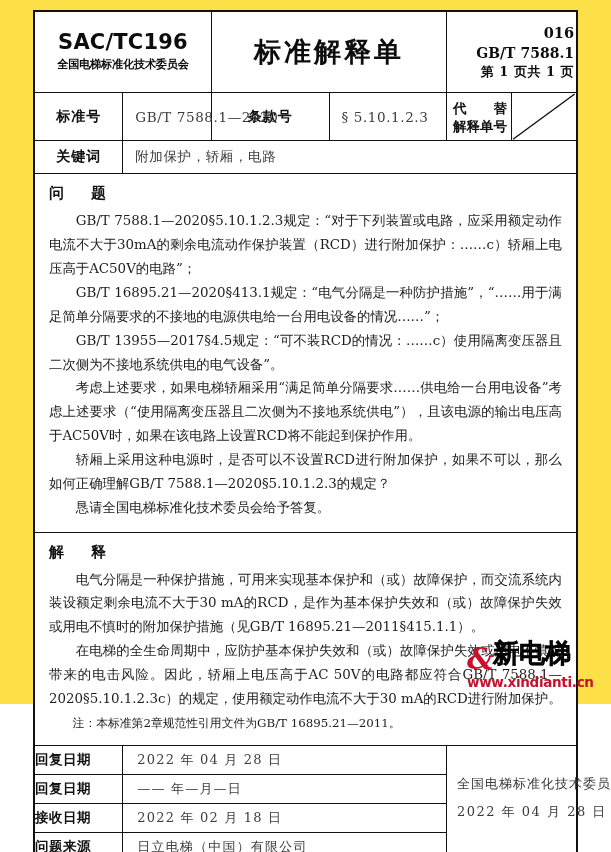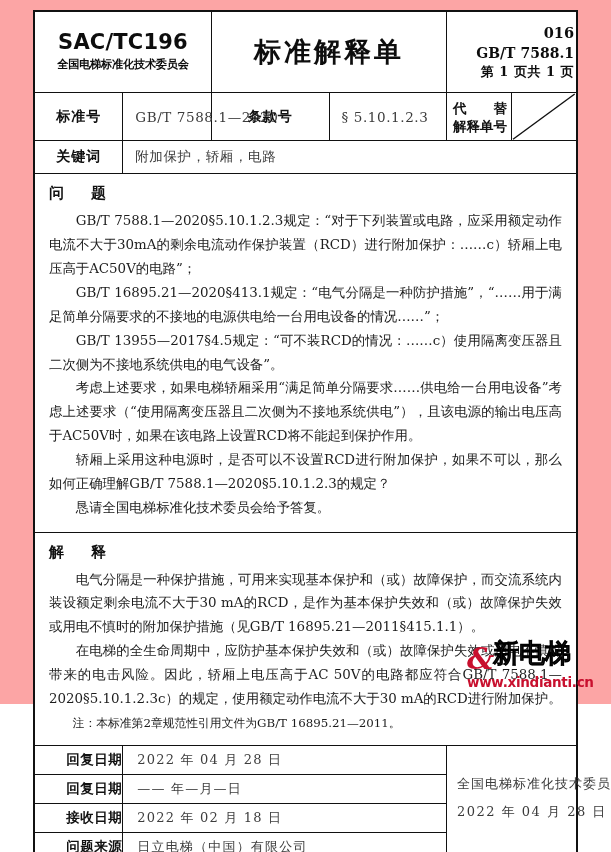--- a/index.html
+++ b/index.html
@@ -14,21 +14,21 @@
     font-family: "DejaVu Serif", "Liberation Serif", serif;
     color: #1a1a1a;
     overflow: hidden;
   }
 
   
   #page {
     position: absolute;
     left: 0; top: 0;
     width: 611px; height: 704px;
-    background: #fca5a5;
+    background: #fde047;
   }
 
   #doc-table {
     position: absolute;
     left: 33px;
     top: 10px;
     width: 545px;
     border-collapse: collapse;
     border: 2.5px solid #111;
     background: #ffffff;
@@ -177,21 +177,21 @@
 
   #question-cell { height: 318px; }
   #answer-cell { height: 186px; margin-top: 16px; }
 
   
   .foot-lbl {
     font-family: "DejaVu Sans", "Liberation Sans", sans-serif;
     font-weight: bold;
     font-size: 13.5px;
     color: #111;
-    text-align: right;
+    text-align: left;
     padding: 5px 0 !important;
     letter-spacing: 0.5px;
     white-space: nowrap;
     width: 82px;
   }
   .foot-val {
     font-family: "DejaVu Serif", "Liberation Serif", serif;
     font-size: 13px;
     color: #3d3d3d;
     padding: 5px 8px 5px 14px !important;

